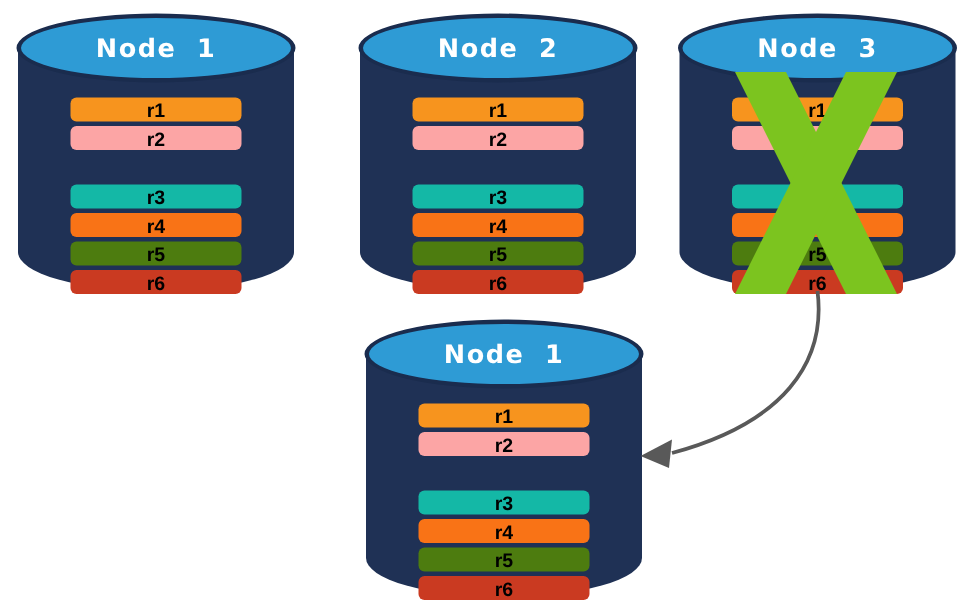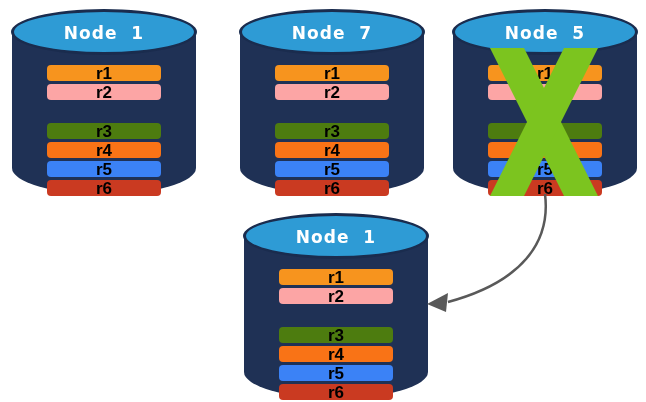--- a/index.html
+++ b/index.html
@@ -67,30 +67,30 @@
   }
   .bar {
     height: 16px;
     margin-bottom: 3px;
     border-radius: 4px;
     display: flex;
     align-items: center;
     justify-content: center;
     font-family: "Liberation Sans", sans-serif;
     font-weight: bold;
-    font-size: 17px;
+    font-size: 13px;
     color: #000000;
     line-height: 1;
     text-align: right;
   }
   .c-r1 { background: #F7941E; }
   .c-r2 { background: #fca5a5; }
-  .c-r3 { background: #4d7c0f; margin-top: 23px; }
+  .c-r3 { background: #14b8a6; margin-top: 23px; }
   .c-r4 { background: #f97316; }
-  .c-r5 { background: #3b82f6; }
+  .c-r5 { background: #4d7c0f; }
   .c-r6 { background: #CA3A21; }
 
   .cross-svg {
     position: absolute;
     left: 38px;
     top: 40px;
     width: 108px;
     height: 148px;
     z-index: 3;
   }
@@ -127,36 +127,36 @@
     <div class="cyl-body"></div>
     <div class="bars">
       <div class="bar c-r1">r1</div>
       <div class="bar c-r2">r2</div>
       <div class="bar c-r3">r3</div>
       <div class="bar c-r4">r4</div>
       <div class="bar c-r5">r5</div>
       <div class="bar c-r6">r6</div>
     </div>
     <div class="cyl-top">
-      <span class="node-title">Node  7</span>
+      <span class="node-title">Node  2</span>
     </div>
   </div>
 
   <div class="node node-3">
     <div class="cyl-body"></div>
     <div class="bars">
       <div class="bar c-r1">r1</div>
       <div class="bar c-r2">r2</div>
       <div class="bar c-r3">r3</div>
       <div class="bar c-r4">r4</div>
       <div class="bar c-r5">r5</div>
       <div class="bar c-r6">r6</div>
     </div>
     <div class="cyl-top">
-      <span class="node-title">Node  5</span>
+      <span class="node-title">Node  3</span>
     </div>
     <svg class="cross-svg" viewBox="0 0 108 148" xmlns="http://www.w3.org/2000/svg">
       <polygon points="0,0 34,0 108,148 74,148" fill="#7CC41F"></polygon>
       <polygon points="74,0 108,0 34,148 0,148" fill="#7CC41F"></polygon>
     </svg>
   </div>
 
   <div class="node node-4">
     <div class="cyl-body"></div>
     <div class="bars">

